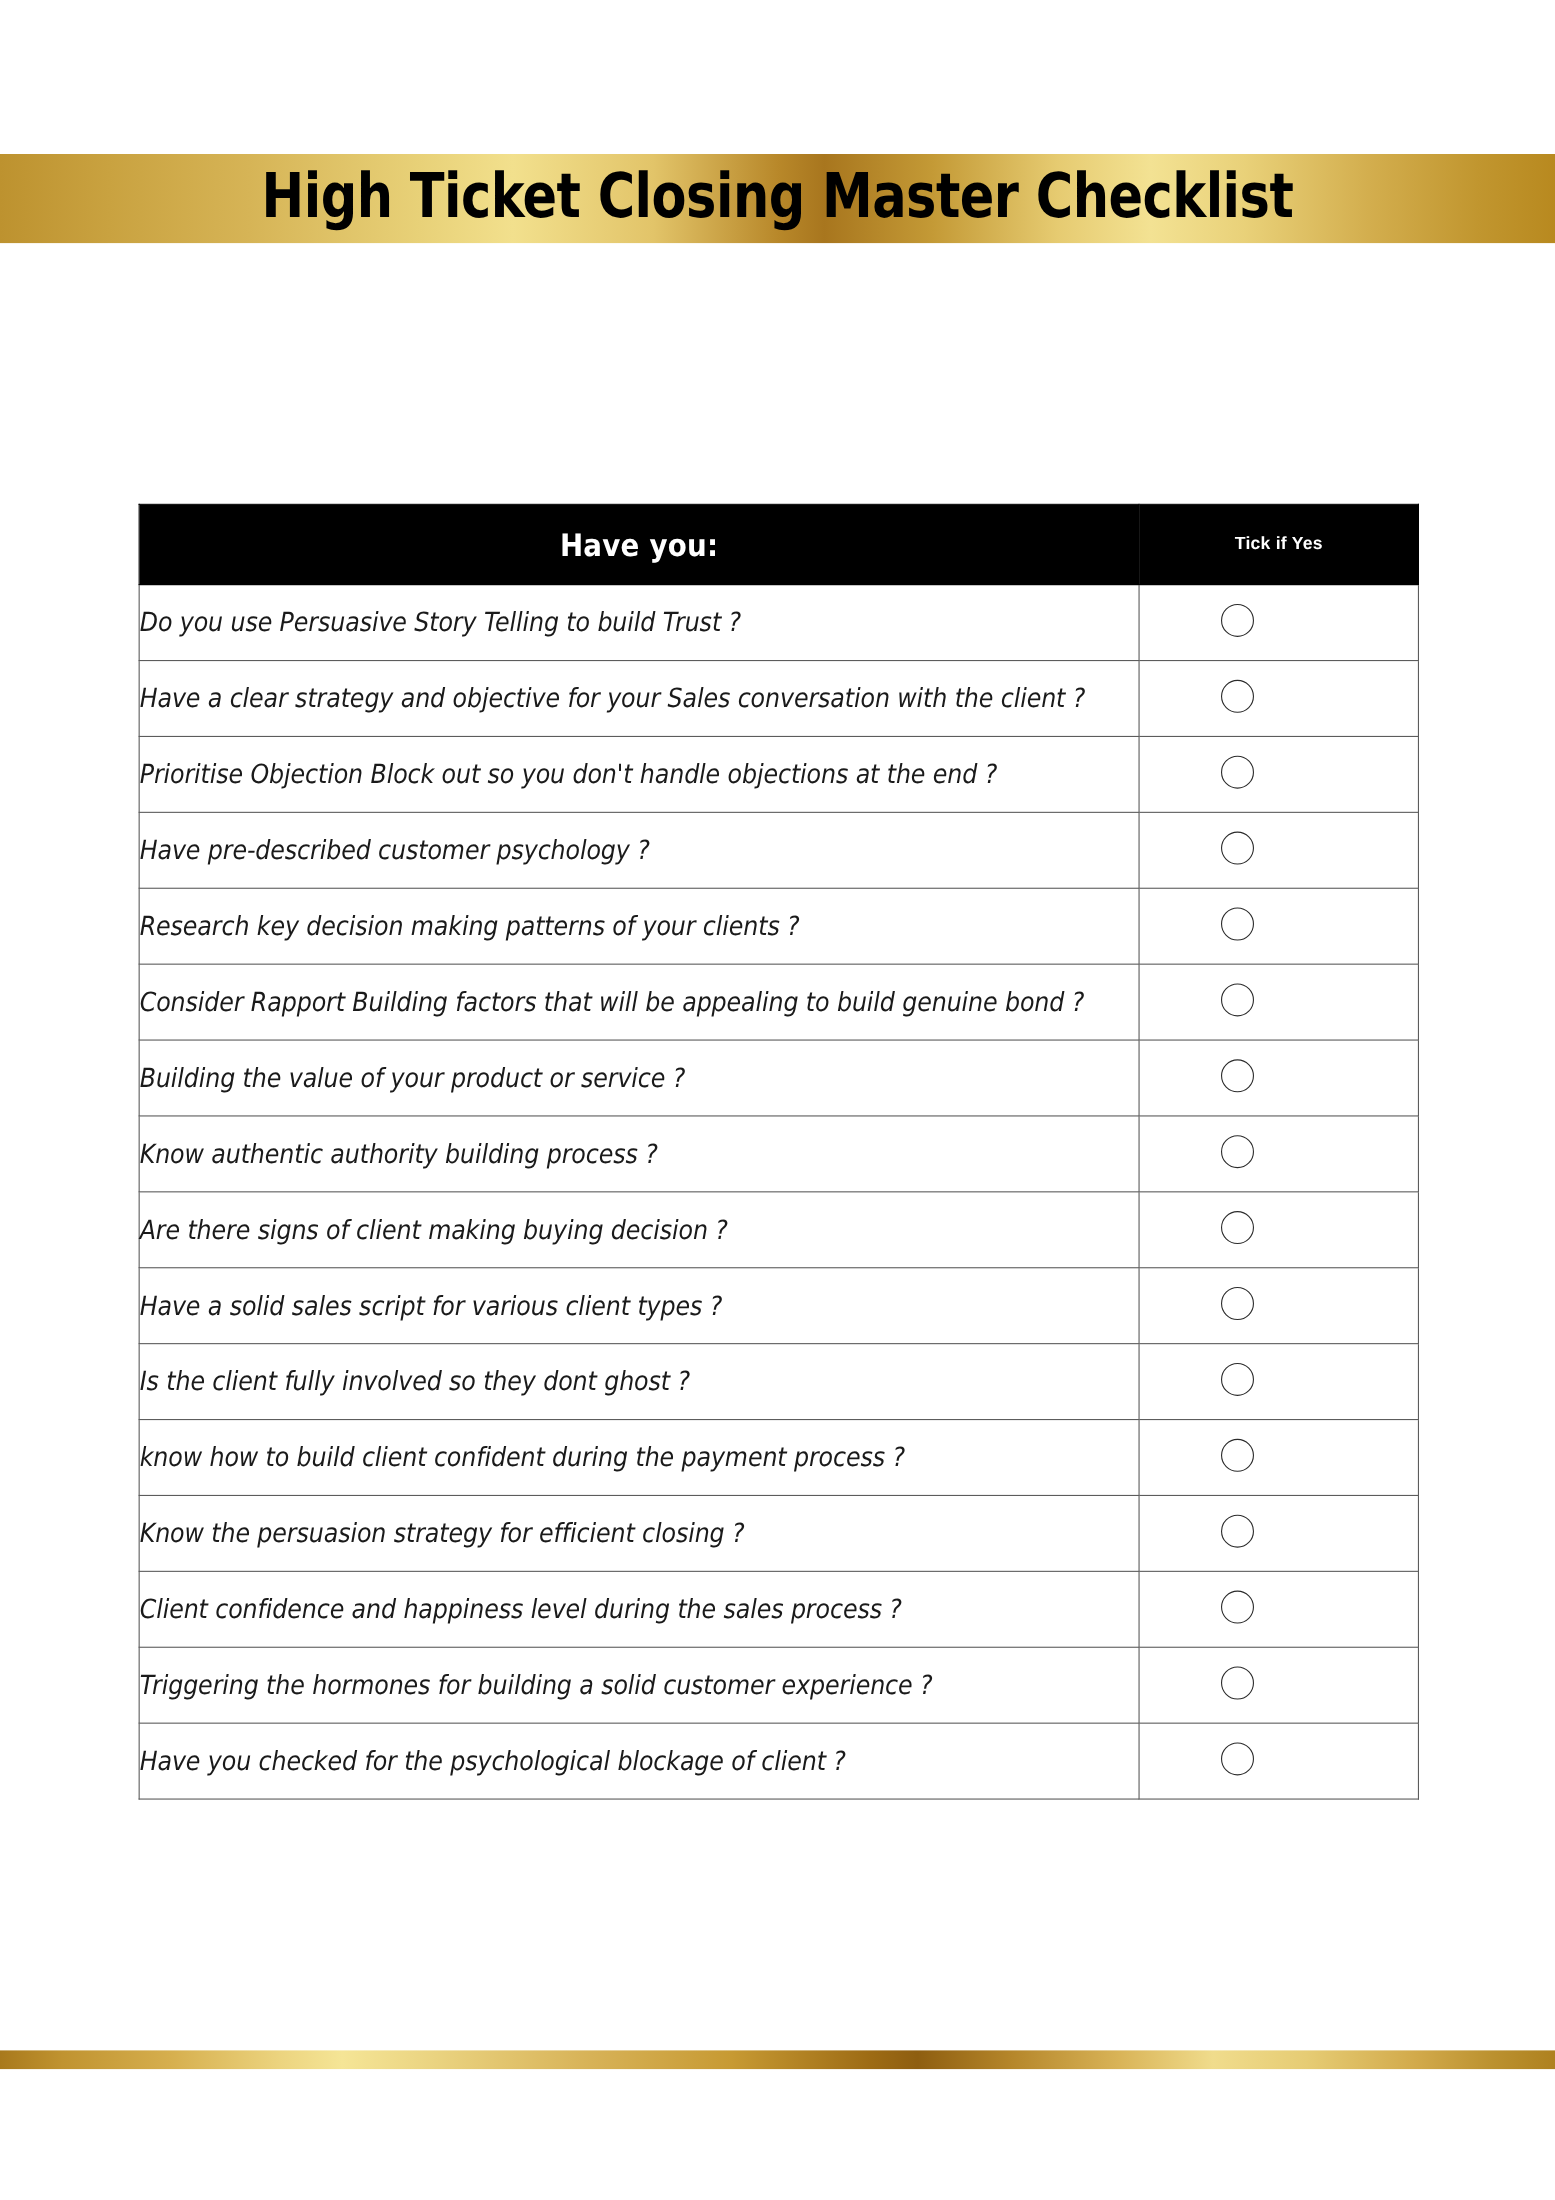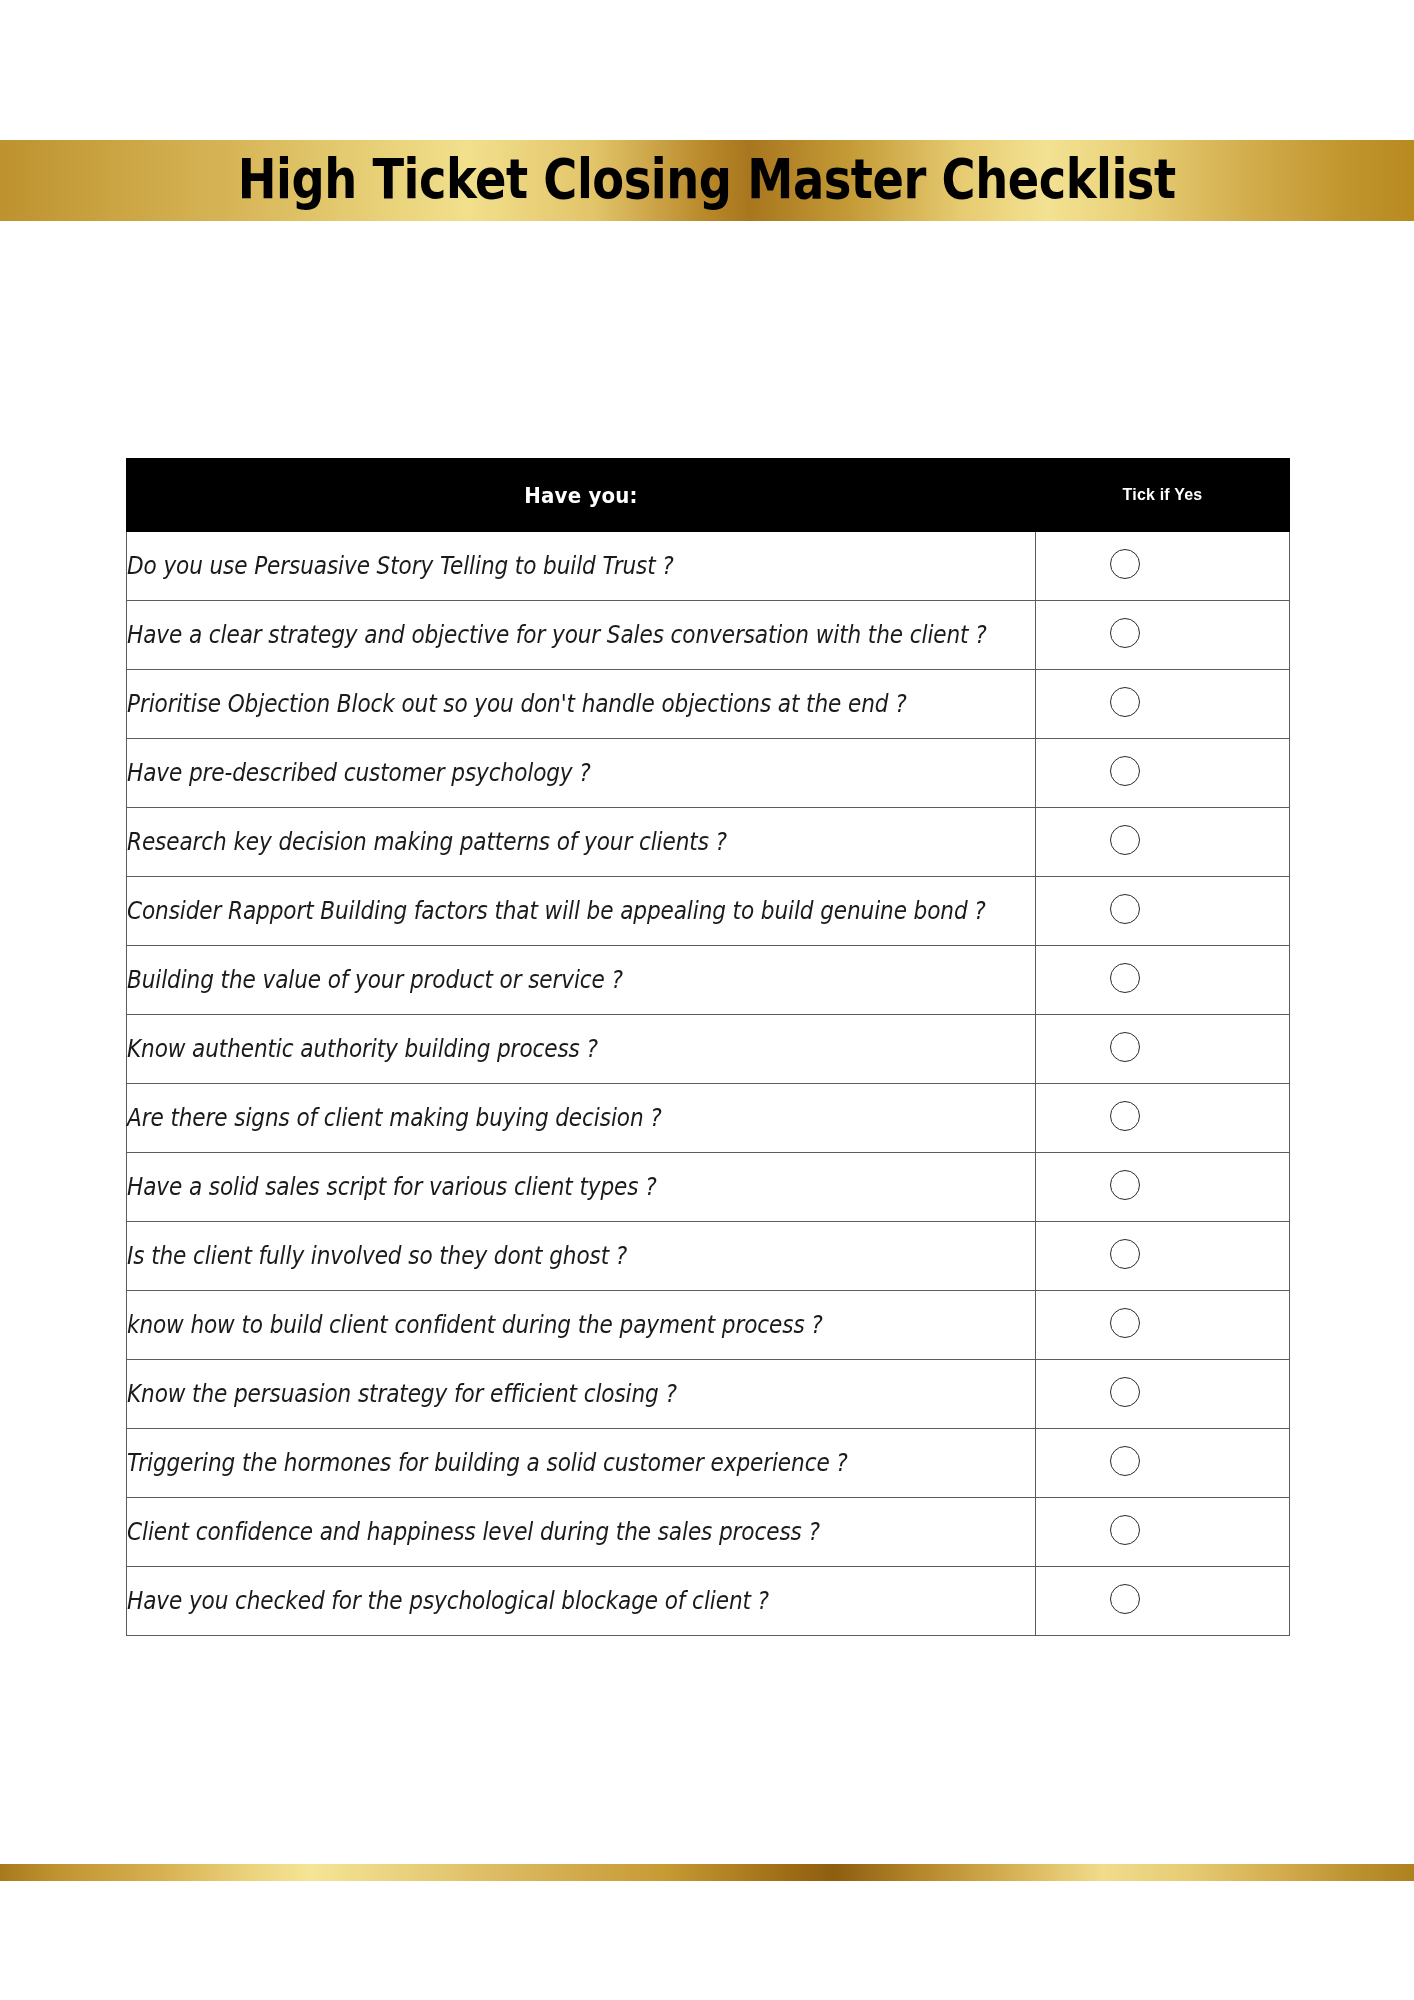--- a/index.html
+++ b/index.html
@@ -79,21 +79,21 @@
     color: #ffffff;
     height: 72px;
     font-weight: 700;
     text-align: center;
     vertical-align: middle;
     border: 1px solid #000000;
     padding: 0;
   }
   th.head-question {
     font-family: "DejaVu Sans Condensed", "Liberation Sans Narrow", "Liberation Sans", sans-serif;
-    font-size: 22px;
+    font-size: 28px;
     letter-spacing: 0.2px;
   }
   th.head-tick {
     font-family: "Liberation Sans", sans-serif;
     font-size: 16px;
     letter-spacing: 0.2px;
   }
 
   table.checklist tbody td {
     border: 1px solid #5c5c5c;
@@ -223,25 +223,25 @@
         </tr>
         <tr>
           <td class="question">know how to build client confident during the payment process ?</td>
           <td class="tick"><span class="tick-circle"></span></td>
         </tr>
         <tr>
           <td class="question">Know the persuasion strategy for efficient closing  ?</td>
           <td class="tick"><span class="tick-circle"></span></td>
         </tr>
         <tr>
+          <td class="question">Client confidence and happiness level during the sales process ?</td>
+          <td class="tick"><span class="tick-circle"></span></td>
+        </tr>
+        <tr>
           <td class="question">Triggering the hormones for building a solid customer experience  ?</td>
-          <td class="tick"><span class="tick-circle"></span></td>
-        </tr>
-        <tr>
-          <td class="question">Client confidence and happiness level during the sales process ?</td>
           <td class="tick"><span class="tick-circle"></span></td>
         </tr>
         <tr>
           <td class="question">Have you checked for the psychological blockage of client ?</td>
           <td class="tick"><span class="tick-circle"></span></td>
         </tr>
       </tbody>
   </table>
 </div>
 

